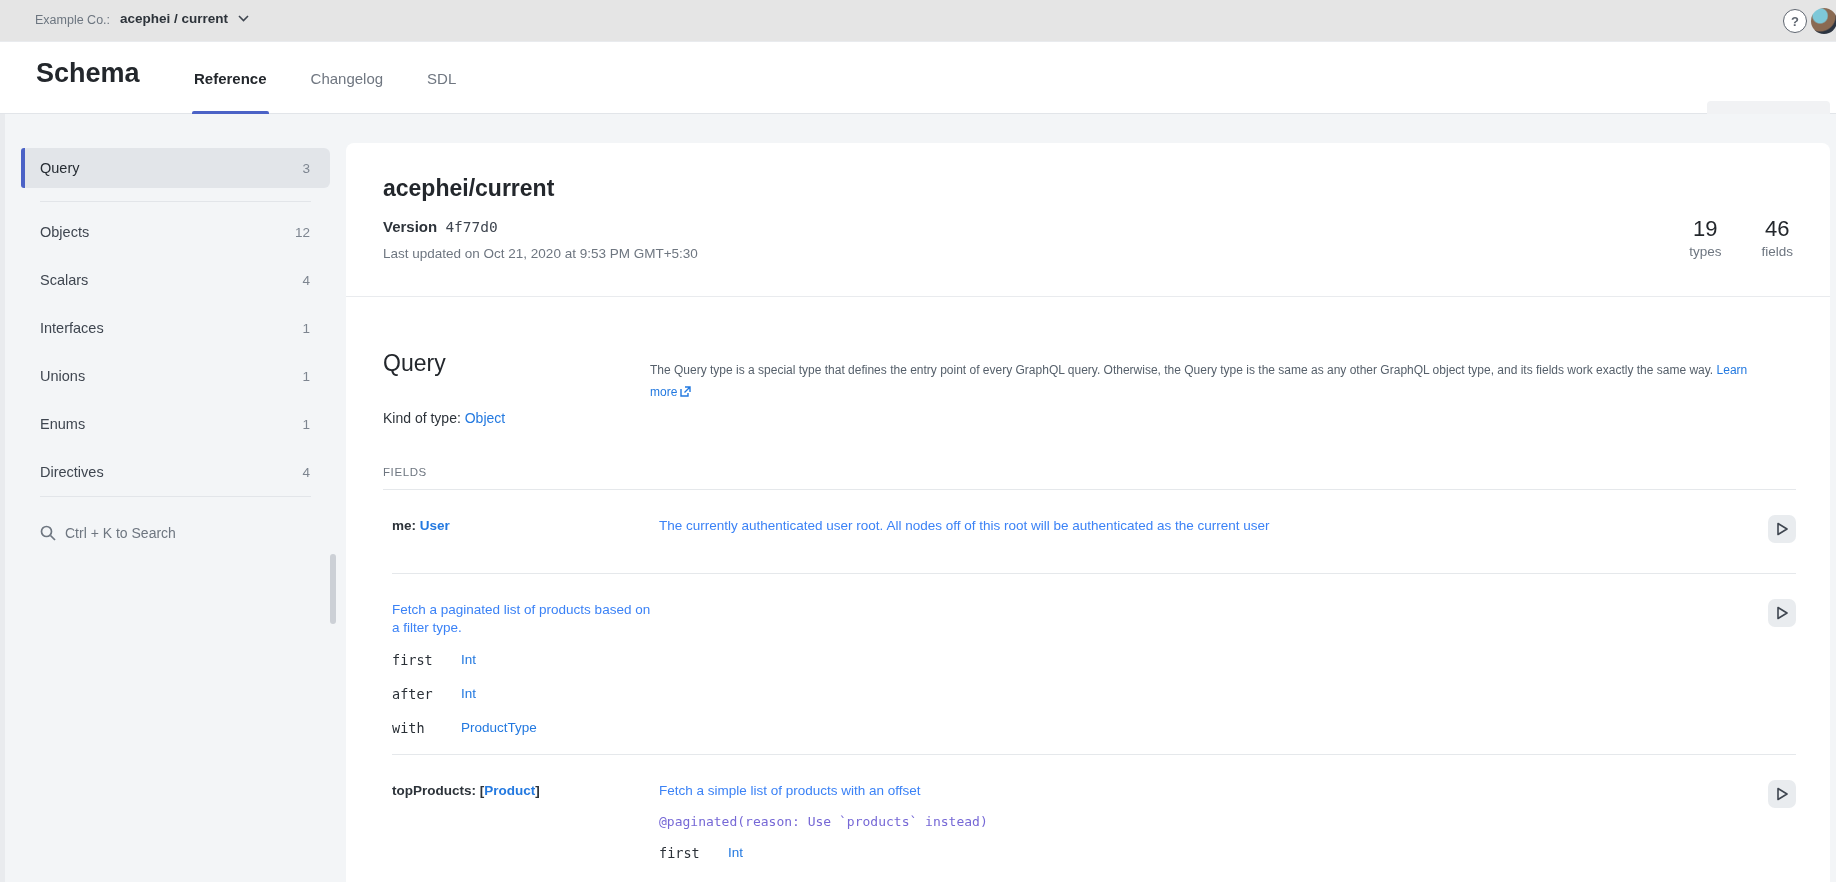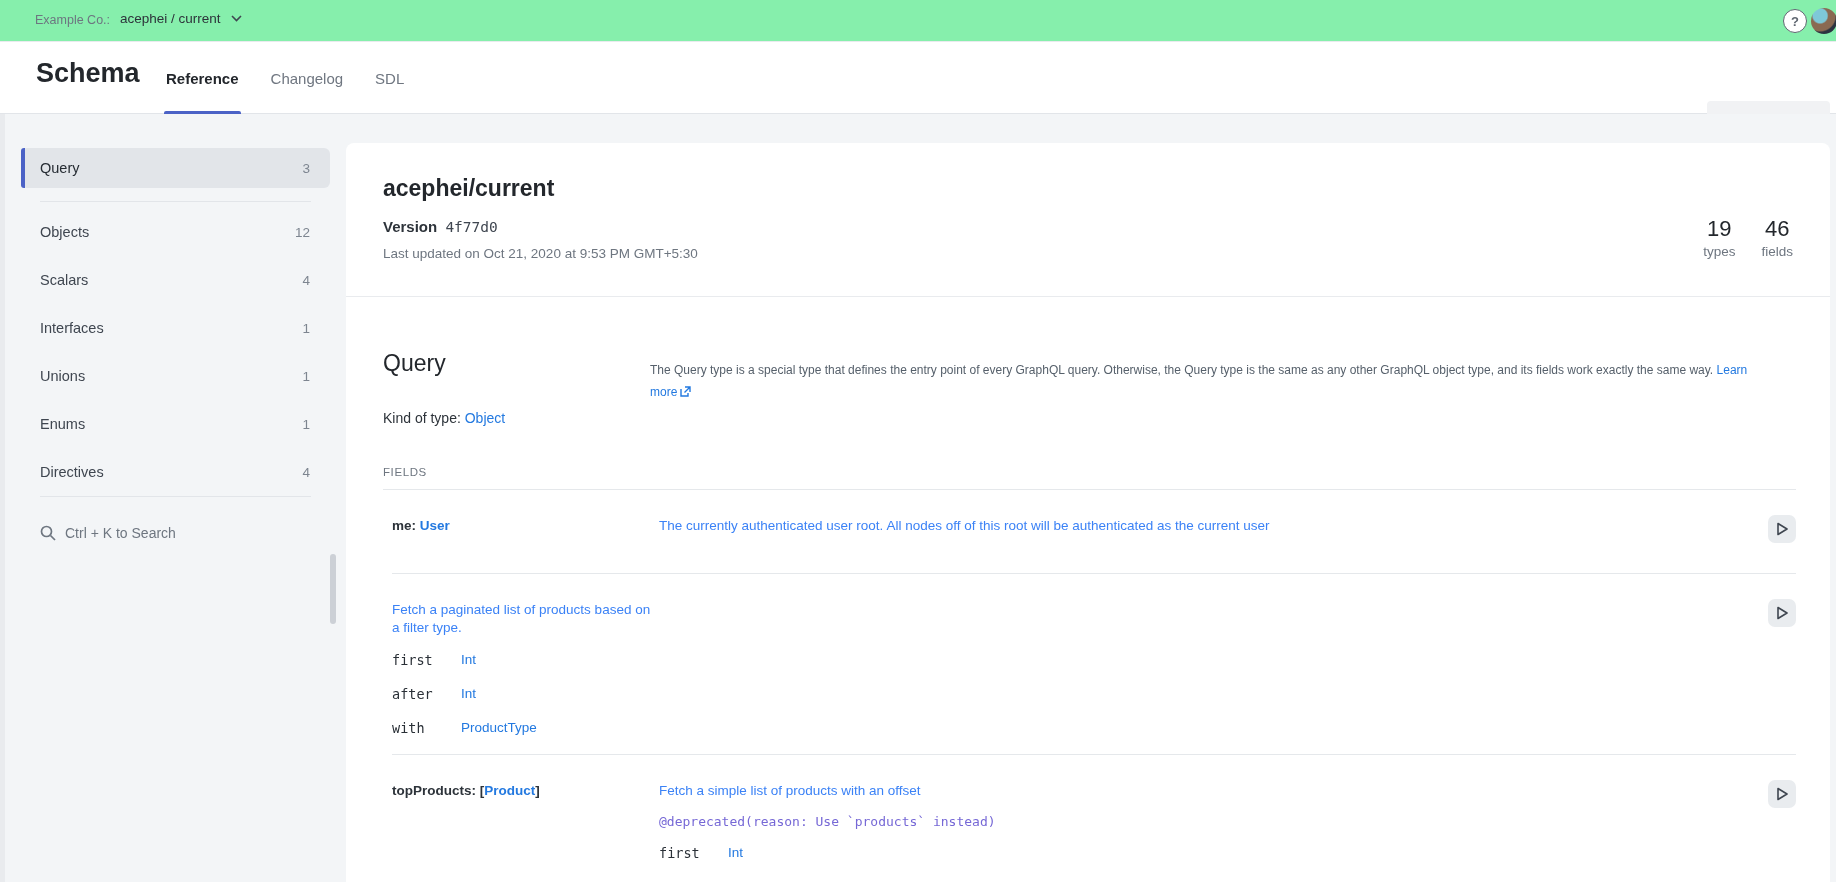--- a/index.html
+++ b/index.html
@@ -1,38 +1,38 @@
 <!DOCTYPE html>
 <html><head>
 <meta charset="utf-8">
 <style>
   * { margin:0; padding:0; box-sizing:border-box; }
   html,body { width:1836px; height:882px; overflow:hidden; background:#fff;
     font-family:"Liberation Sans", sans-serif; color:#2d333a; }
   .mono { font-family:"DejaVu Sans Mono", monospace; }
 
   
-  .topbar { position:absolute; left:0; top:0; width:1836px; height:42px; background:#86efac;
+  .topbar { position:absolute; left:0; top:0; width:1836px; height:42px; background:#e5e5e5;
     border-bottom:1px solid #e9ebee; }
   .org-label { position:absolute; left:35px; top:13px; font-size:12.5px; color:#6d7680; }
-  .graph-selector { position:absolute; left:120px; top:11px; font-size:13.5px; font-weight:normal;
+  .graph-selector { position:absolute; left:120px; top:11px; font-size:13.5px; font-weight:bold;
     color:#2d333a; cursor:pointer; display:flex; align-items:center; }
   .graph-selector svg { margin-left:10px; }
   .help-btn { position:absolute; left:1783px; top:9px; width:24px; height:24px; border:1.5px solid #5f6670;
     border-radius:50%; display:flex; align-items:center; justify-content:center;
     font-size:13px; color:#5f6670; font-weight:bold; cursor:pointer; background:#fff; }
   .avatar { position:absolute; left:1811px; top:8px; width:26px; height:26px; border-radius:50%;
     background:radial-gradient(circle at 35% 30%, #7ec8d8 0 28%, #8a6a52 34% 60%, #2c3440 66%);
     cursor:pointer; }
 
   
   .pageheader { position:absolute; left:0; top:42px; width:1836px; height:72px; background:#fff;
     border-bottom:1px solid #e2e5e9; }
   .page-title { position:absolute; left:36px; top:16px; font-size:27px; font-weight:bold; color:#23272c; }
-  .tabs { position:absolute; left:164px; top:0; height:72px; display:flex; gap:28px; }
+  .tabs { position:absolute; left:192px; top:0; height:72px; display:flex; gap:40px; }
   .tab { position:relative; height:72px; display:flex; align-items:center; font-size:15px;
     color:#6f7680; cursor:pointer; padding:0 2px; }
   .tab.active { color:#23272c; font-weight:bold; }
   .tab.active::after { content:""; position:absolute; left:0; right:0; bottom:-1px; height:4px;
     background:#4b62c6; border-radius:2px 2px 0 0; }
   .update-btn { position:absolute; left:1707px; top:59px; width:123px; height:44px; background:#f1f2f4;
     border:none; border-radius:4px; font-size:15px; color:#99a0a9; font-family:inherit; cursor:default; }
 
   
   .content { position:absolute; left:0; top:114px; width:1836px; height:768px; background:#f3f5f7; }
@@ -58,21 +58,21 @@
 
   
   .card { position:absolute; left:346px; top:29px; width:1484px; height:749px; background:#fff;
     border-radius:8px 8px 0 0; }
   .card-header { position:relative; height:154px; padding:30px 37px 0; border-bottom:1px solid #e9ebee; }
   .graph-title { font-size:23px; font-weight:bold; color:#23272c; line-height:30px; }
   .version-row { margin-top:14px; font-size:15px; line-height:20px; }
   .version-label { font-weight:bold; color:#2d333a; }
   .version-value { color:#3f4650; font-size:14.5px; margin-left:4px; }
   .updated-row { margin-top:8px; font-size:13.5px; color:#6e7680; line-height:17px; }
-  .stats { position:absolute; right:37px; top:72px; display:flex; gap:26px; }
+  .stats { position:absolute; right:37px; top:72px; display:flex; gap:40px; }
   .stat { text-align:center; }
   .stat .num { font-size:22px; color:#23272c; line-height:28px; }
   .stat .lab { font-size:13.5px; color:#6e7680; line-height:18px; }
 
   .card-body { padding:0 34px 0 37px; }
   .overview { display:grid; grid-template-columns:267px 1fr; padding-top:43px; }
   .type-name { font-size:23px; font-weight:normal; color:#23272c; margin-top:8px; line-height:30px; }
   .kind-row { margin-top:32px; font-size:14px; color:#2d333a; }
   .type-desc { font-size:12px; color:#56606b; line-height:22px; max-width:1105px; margin-top:19px; }
   a.link { color:#2379e0; text-decoration:none; cursor:pointer; }
@@ -266,21 +266,21 @@
     </button>
   </div>
 
   <div class="field-row row-topProducts">
     <div class="field-sig">
       <span>topProducts: </span>
       <span>[</span><a class="link">Product</a><span>]</span>
     </div>
     <div>
       <div class="field-desc">Fetch a simple list of products with an offset</div>
-      <div class="field-deprecated mono">@deprecated(reason: Use `products` instead)</div>
+      <div class="field-deprecated mono">@paginated(reason: Use `products` instead)</div>
       <div class="args">
   <div class="arg-row">
     <span class="arg-name mono">first</span>
     <a class="arg-type link">Int</a>
   </div>
 </div>
     </div>
     <button class="play-btn">
       <svg width="13" height="14" viewBox="0 0 13 14">
         <path d="M2 1.5 L11 7 L2 12.5 Z" fill="none" stroke="#3f4650" stroke-width="1.6" stroke-linejoin="round"></path>

